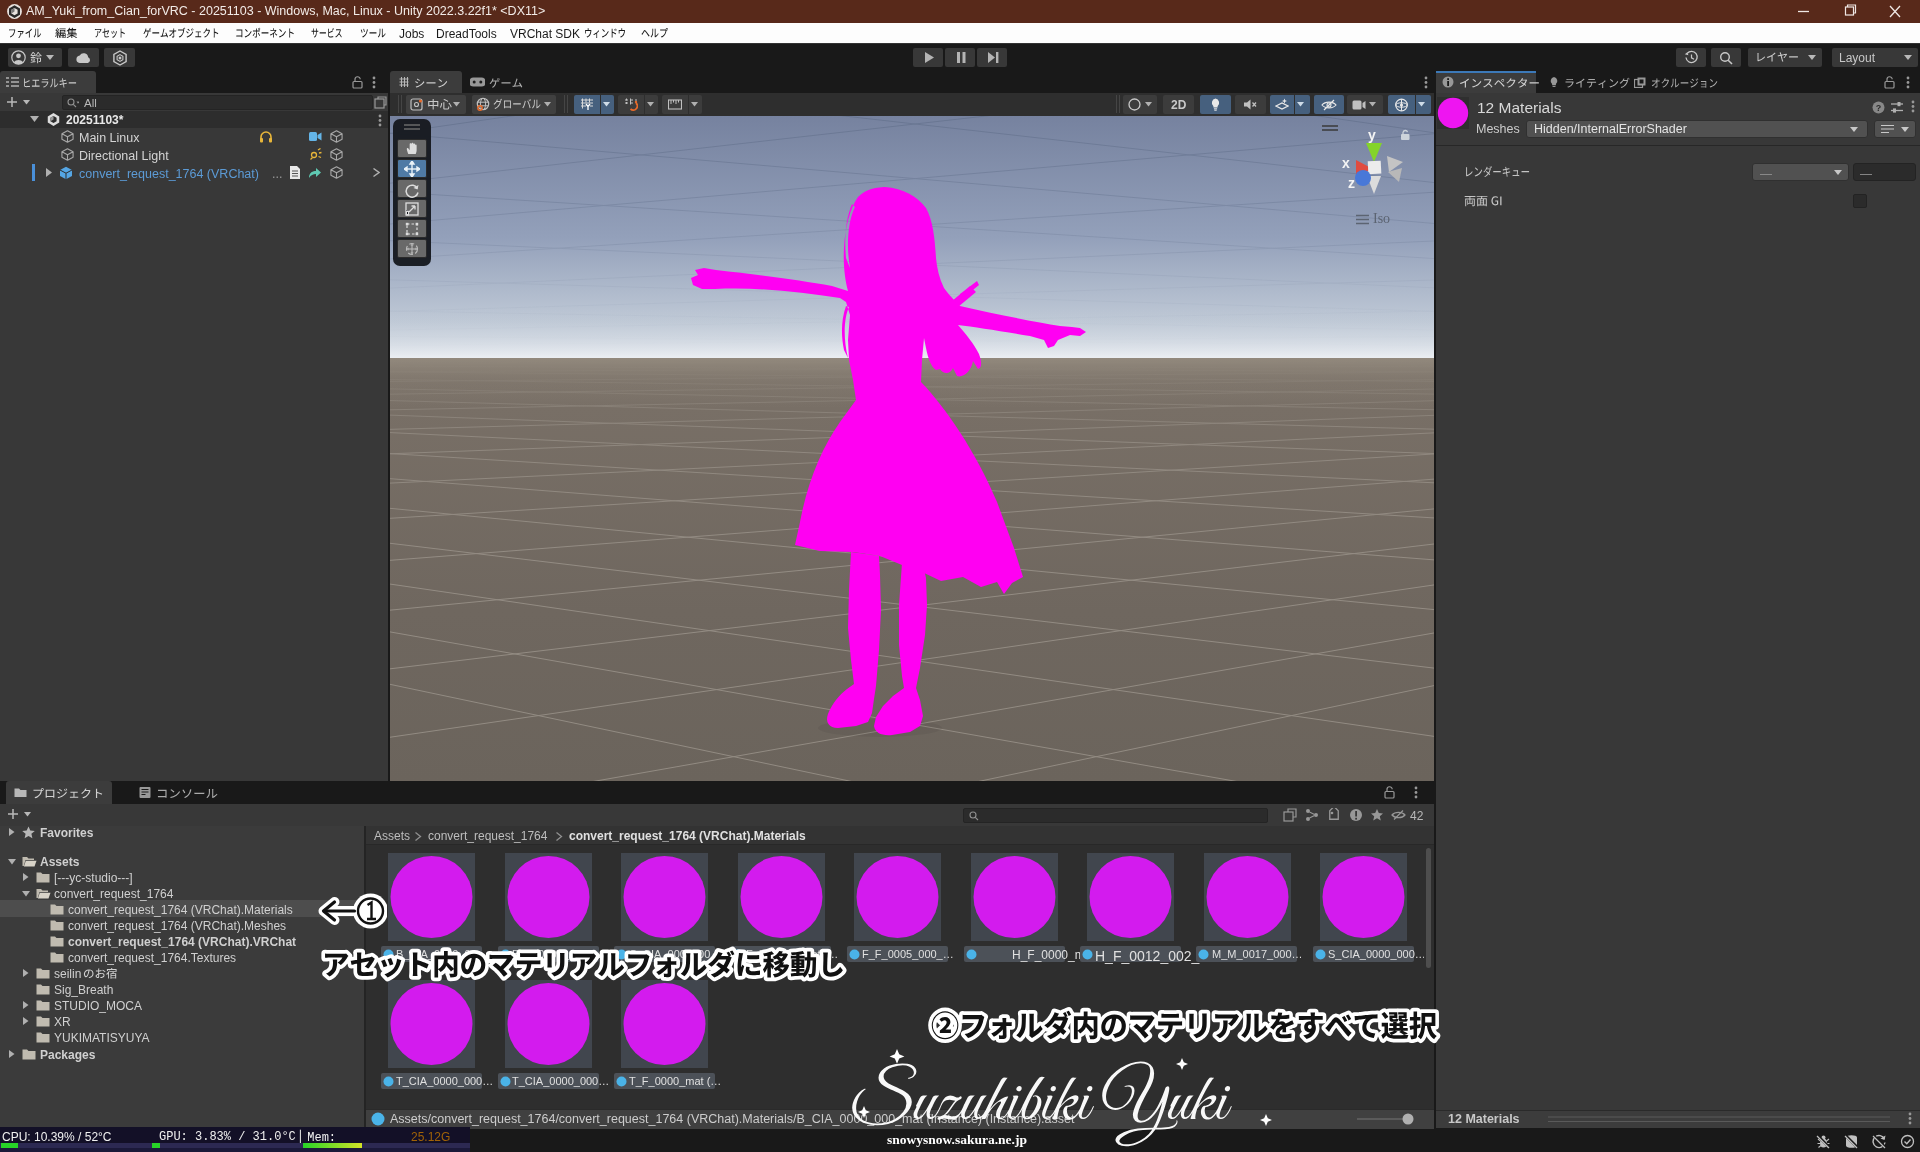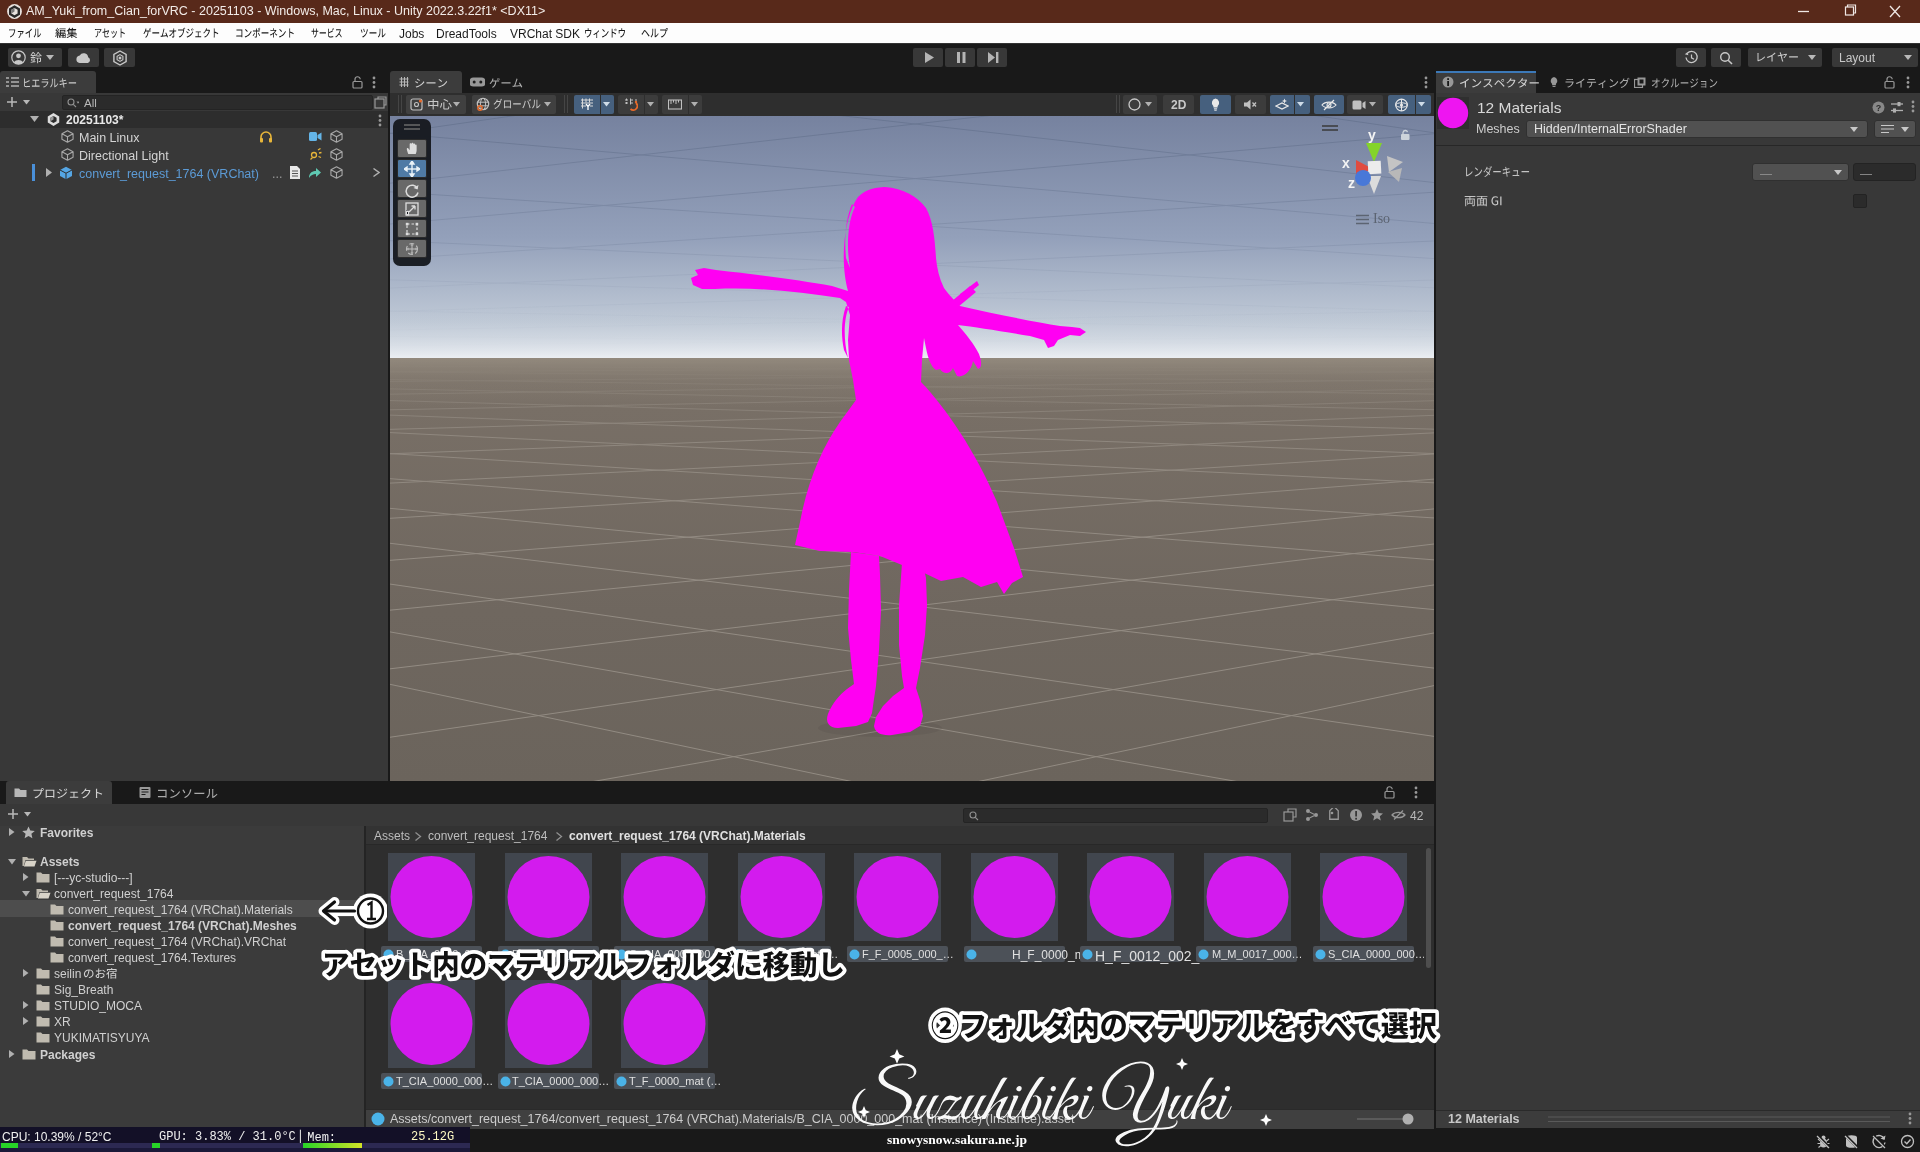--- a/index.html
+++ b/index.html
@@ -777,25 +777,25 @@
       <path d="M3.8 5.8 H14.5 L12.5 11.5 H1.9 Z" fill="#d8d3c8"></path>
     </svg>
 <div class="t" style="left:54px;top:887px;font-size:12px;font-weight:normal;color:#d0d0d0">convert_request_1764</div>
 <svg class="abs" style="left:50px;top:903px" width="14" height="13" viewBox="0 0 14 13">
       <path d="M0.5 1.5 H5 L6.5 3 H13.5 V11.5 H0.5 Z" fill="#c0bbb0"></path>
     </svg>
 <div class="t" style="left:68px;top:903px;font-size:12px;font-weight:normal;color:#d0d0d0">convert_request_1764 (VRChat).Materials</div>
 <svg class="abs" style="left:50px;top:919px" width="14" height="13" viewBox="0 0 14 13">
       <path d="M0.5 1.5 H5 L6.5 3 H13.5 V11.5 H0.5 Z" fill="#c0bbb0"></path>
     </svg>
-<div class="t" style="left:68px;top:919px;font-size:12px;font-weight:bold;color:#d0d0d0">convert_request_1764 (VRChat).Meshes</div>
+<div class="t" style="left:68px;top:919px;font-size:12px;font-weight:normal;color:#d0d0d0">convert_request_1764 (VRChat).Meshes</div>
 <svg class="abs" style="left:50px;top:935px" width="14" height="13" viewBox="0 0 14 13">
       <path d="M0.5 1.5 H5 L6.5 3 H13.5 V11.5 H0.5 Z" fill="#c0bbb0"></path>
     </svg>
-<div class="t" style="left:68px;top:935px;font-size:12px;font-weight:normal;color:#d0d0d0">convert_request_1764 (VRChat).VRChat</div>
+<div class="t" style="left:68px;top:935px;font-size:12px;font-weight:bold;color:#d0d0d0">convert_request_1764 (VRChat).VRChat</div>
 <svg class="abs" style="left:50px;top:951px" width="14" height="13" viewBox="0 0 14 13">
       <path d="M0.5 1.5 H5 L6.5 3 H13.5 V11.5 H0.5 Z" fill="#c0bbb0"></path>
     </svg>
 <div class="t" style="left:68px;top:951px;font-size:12px;font-weight:normal;color:#d0d0d0">convert_request_1764.Textures</div>
 <svg class="abs" style="left:23px;top:969px" width="7" height="9">
       <path d="M0 0 L5.5 4 L0 8 Z" fill="#b0b0b0"></path>
     </svg>
 <svg class="abs" style="left:36px;top:967px" width="14" height="13" viewBox="0 0 14 13">
       <path d="M0.5 1.5 H5 L6.5 3 H13.5 V11.5 H0.5 Z" fill="#c0bbb0"></path>
     </svg>
@@ -997,21 +997,21 @@
       <line x1="1" y1="2" x2="13" y2="14" stroke="#c0c0c0" stroke-width="1.2"></line>
     </svg>
 <svg class="abs" style="left:1900px;top:1134px" width="15" height="15" viewBox="0 0 15 15">
       <circle cx="7.5" cy="7.5" r="6" fill="none" stroke="#c0c0c0" stroke-width="1.3"></circle>
       <path d="M4.5 7.5 L6.8 9.8 L10.5 5.5" fill="none" stroke="#c0c0c0" stroke-width="1.4"></path>
     </svg>
 <div class="abs" style="left:0;top:1127px;width:470px;height:25px;background:#131027"></div>
 <div class="t" style="left:2px;top:1130px;font-size:12px;font-family:Liberation Sans, sans-serif;color:#f0f0f0">CPU: 10.39% / 52°C</div>
 <div class="t" style="left:159px;top:1130px;font-size:12px;font-family:'Liberation Mono',monospace;color:#f0f0f0">GPU: 3.83% / 31.0°C</div>
 <div class="t" style="left:300px;top:1130px;font-size:12px;font-family:'Liberation Mono',monospace;color:#f0f0f0">▏Mem:</div>
-<div class="t" style="left:411px;top:1130px;font-size:12px;font-family:Liberation Mono, monospace;color:#fef9c3">25.12G</div>
+<div class="t" style="left:411px;top:1130px;font-size:12px;font-family:Liberation Sans, sans-serif;color:#a16207">25.12G</div>
 <div class="abs" style="left:0;top:1143px;width:470px;height:5px;background:#2c2952"></div>
 <div class="abs" style="left:1px;top:1143px;width:17px;height:5px;background:#27d427"></div>
 <div class="abs" style="left:152px;top:1143px;width:8px;height:5px;background:#27d427"></div>
 <div class="abs" style="left:303px;top:1143px;width:59px;height:5px;background:linear-gradient(90deg,#27d427,#d4e427)"></div>
 <div class="abs" style="left:0;top:1148px;width:470px;height:4px;background:#1b1939"></div>
 <svg class="abs" style="left:309px;top:888px" width="78" height="46" viewBox="0 0 75 46">
 <g stroke="#fff" stroke-width="10" stroke-linecap="round" stroke-linejoin="round" fill="none">
 <path d="M14 23 L44 23"></path>
         <path d="M24 14 L13 23 L24 32"></path>
       </g>

